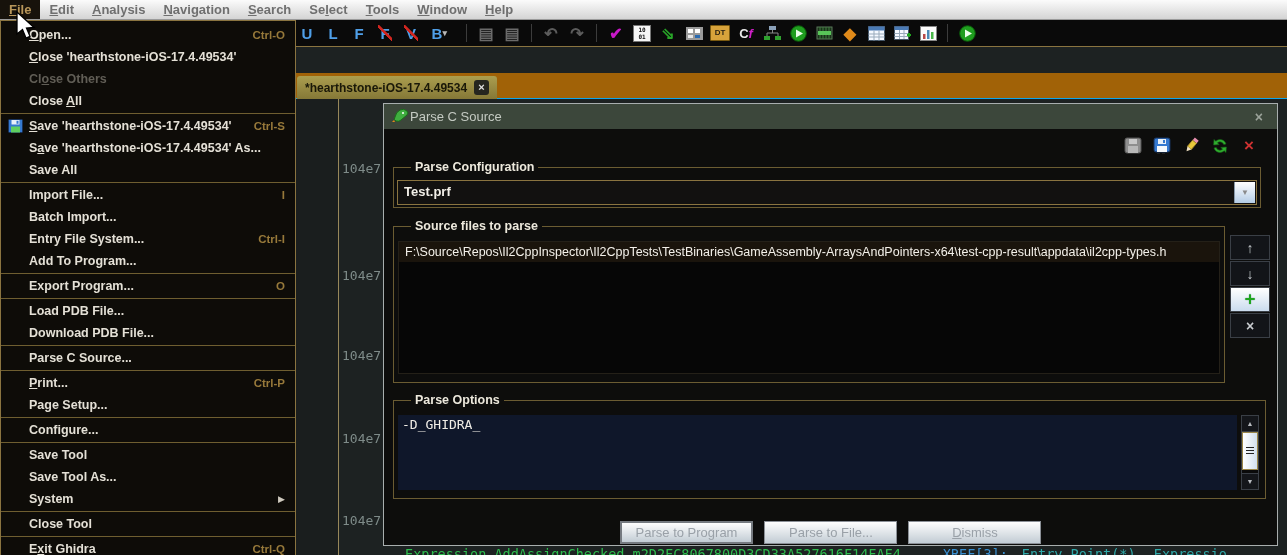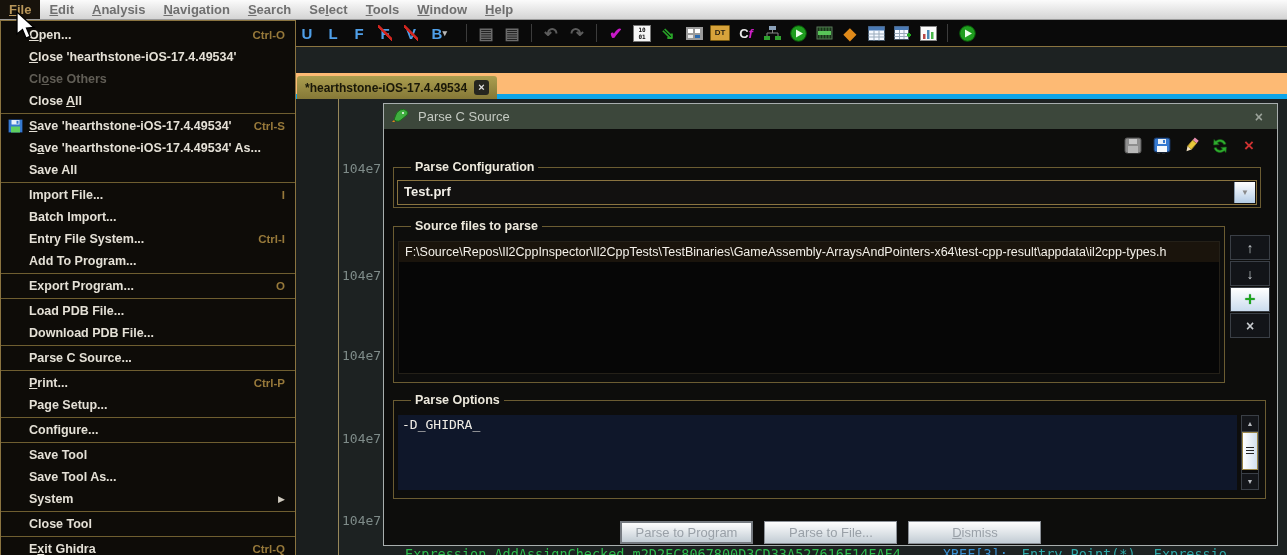--- a/index.html
+++ b/index.html
@@ -32,22 +32,22 @@
     font:bold 8px "Liberation Sans",sans-serif;color:#2a2212;text-align:center;line-height:13px;}
 
   
   .listing-panel{position:absolute;left:293px;top:47px;width:994px;height:508px;z-index:1;}
   .listing-header{position:absolute;left:0;top:0;right:0;height:38px;
     background:linear-gradient(#bcae60,#6e6128);border-top:1px solid #8a7a45;
     display:flex;align-items:center;box-sizing:border-box;margin-top:28px;}
   .lh-label,.lh-value{font-size:13px;font-weight:bold;color:#15140a;}
   .lh-label{margin-left:16px;}.lh-value{margin-left:9px;}
   .header-icons{margin-left:auto;margin-right:10px;display:flex;gap:9px;align-items:center;}
-  .tab-row{position:absolute;left:0;top:26px;right:0;height:26px;background:#fdba74;
-    border-bottom:5px solid #0ea5e9;box-sizing:border-box;}
+  .tab-row{position:absolute;left:0;top:26px;right:0;height:26px;background:#a16207;
+    border-bottom:1px solid #0ea5e9;box-sizing:border-box;}
   .tab{position:absolute;left:4px;top:3px;height:23px;display:flex;align-items:center;gap:7px;
     padding:0 8px;background:linear-gradient(#ab9e4f,#857837);border-radius:3px 3px 0 0;}
   .tab-label{font-size:12px;font-weight:bold;color:#1a1808;white-space:nowrap;}
   .tab-close{width:15px;height:15px;background:#26261f;border-radius:3px;color:#e2e2e2;
     font-size:11px;line-height:15px;text-align:center;font-weight:bold;}
   .listing-body{position:absolute;left:0;top:52px;right:0;bottom:0;background:#1d2222;overflow:hidden;}
   .left-strip{position:absolute;left:0;top:0;width:45px;height:100%;background:#1a1e1e;
     border-right:1px solid #97875a;}
   .address{position:absolute;left:49px;font:13px "DejaVu Sans Mono",monospace;color:#7e8b89;}
   .bottom-line{position:absolute;left:112px;top:447px;white-space:nowrap;display:flex;
@@ -65,21 +65,21 @@
   .menu-label{flex:1;font-size:12.5px;font-weight:bold;color:#e4e0d6;white-space:nowrap;}
   .menu-label u{text-decoration:underline;}
   .menu-label.disabled{color:#615e56;}
   .menu-shortcut{font-size:11.5px;font-weight:bold;color:#97793a;margin-left:12px;}
   .menu-sub{color:#cfcabe;font-size:9px;margin-left:12px;}
   .menu-sep{height:1px;background:#6f5e30;margin:1px 0;}
 
   
   .dialog{position:absolute;left:383px;top:103px;width:895px;height:443px;z-index:5;
     background:#0d0d0c;border:1px solid #a8aeae;box-sizing:border-box;}
-  .dlg-title{height:25px;background:#3c473b;display:flex;align-items:center;gap:8px;padding:0 8px;}
+  .dlg-title{height:25px;background:#3c473b;display:flex;align-items:center;padding:0 8px;}
   .dlg-title-text{flex:1;font-size:13px;color:#c4cac2;}
   .dlg-close{color:#9ba39a;font-size:14px;font-weight:bold;margin-right:6px;}
   .dlg-toolbar{position:absolute;top:32px;right:18px;display:flex;gap:9px;align-items:center;}
   .dlg-tb-icon{width:20px;height:19px;display:flex;align-items:center;justify-content:center;}
   .glyph-red-x{color:#cf3232;font-size:17px;font-weight:bold;line-height:17px;}
 
   .fs{position:absolute;border:1px solid #6b5c32;box-sizing:border-box;}
   .fs legend{font-size:12.5px;font-weight:bold;color:#ece8dc;padding:0 4px;margin-left:5px;}
   .fs-config{left:7px;right:14px;top:56px;height:48px;}
   .combo{position:absolute;left:3px;right:3px;top:6px;height:25px;border:1px solid #8a7440;

